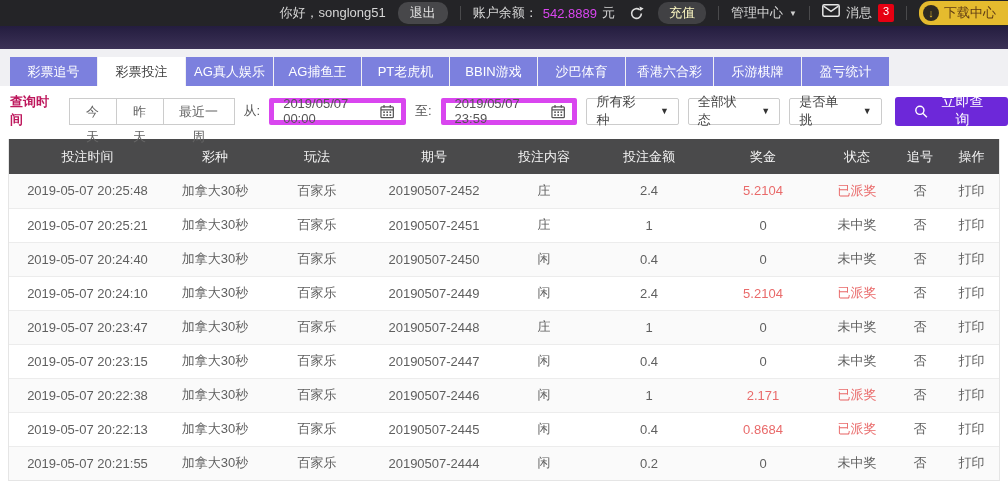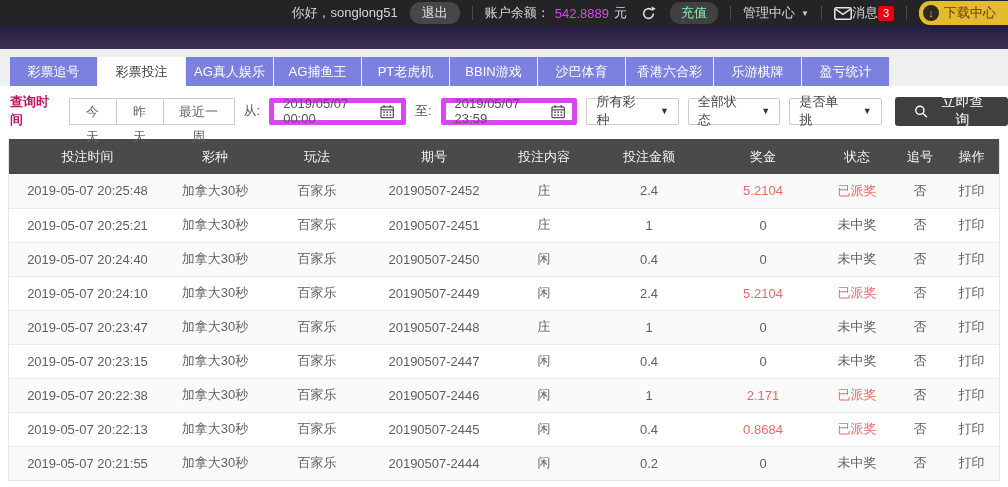--- a/index.html
+++ b/index.html
@@ -12,24 +12,24 @@
   
   .topbar {
     height:26px; background:#242427; display:flex; align-items:center;
     justify-content:flex-end; gap:12px; color:#d6d6d6; font-size:13px;
   }
   .sep { width:1px; height:14px; background:#4a4a4c; flex:0 0 1px; }
   .pill-logout { background:#47474a; border-radius:10px; padding:2px 12px; color:#e3e3e3; cursor:pointer; }
   .balance { display:flex; align-items:center; gap:5px; }
   .balance-value { color:#d946ef; }
   .refresh { display:flex; align-items:center; margin:0 2px; cursor:pointer; }
-  .pill-recharge { background:#414144; border-radius:10px; padding:2px 11px; color:#86efac; cursor:pointer; }
+  .pill-recharge { background:#414144; border-radius:10px; padding:2px 11px; color:#fef9c3; cursor:pointer; }
   .admin { display:flex; align-items:center; gap:6px; cursor:pointer; }
   .caret { font-size:8px; color:#cfcfcf; }
-  .msg { display:flex; align-items:center; cursor:pointer; }
+  .msg { display:flex; gap:6px; cursor:pointer; }
   .badge { background:#e60012; color:#fff; font-size:11px; line-height:1; padding:2px 5px; border-radius:2px; }
   .pill-download {
     background:#e5bb2e; color:#5d3a15; border-radius:11px 0 0 11px;
     padding:3px 12px 3px 4px; display:flex; align-items:center; gap:5px; cursor:pointer;
   }
   .dl-circle {
     width:16px; height:16px; border-radius:50%; background:#2e2a22; color:#e5bb2e;
     display:inline-flex; align-items:center; justify-content:center; font-size:11px; line-height:1;
   }
   
@@ -50,21 +50,21 @@
   .datebox {
     border:5px solid #d946ef; border-radius:2px; height:27px; display:flex; align-items:center;
     padding:0 7px 0 9px; color:#555; background:#fff; cursor:text;
   }
   .selectbox {
     border:1px solid #ccc; border-radius:2px; height:27px; display:flex; align-items:center;
     padding:0 9px; gap:15px; background:#fff; color:#444; cursor:pointer;
   }
   .selectbox .caret-d { font-size:9px; color:#333; }
   .search-btn {
-    background:#404040; color:#fff; border:none; border-radius:3px; height:29px;
+    background:#6d28d9; color:#fff; border:none; border-radius:3px; height:29px;
     padding:0 19px; font-size:14px; display:flex; align-items:center; gap:8px;
     margin-left:4px; cursor:pointer; font-family:inherit;
   }
   
   .table-wrap { margin:3px 8px 0; border:1px solid #e5e5e5; border-top:none; }
   table { width:100%; border-collapse:collapse; table-layout:fixed; font-size:13px; }
   th { background:#4a4a4b; color:#f5f5f5; font-weight:normal; height:35px; text-align:center; }
   td { height:34px; text-align:center; color:#5f5f5f; overflow:hidden; white-space:nowrap; }
   tbody tr:nth-child(odd) { background:#fafafa; }
   tbody tr:nth-child(even) { background:#fff; }

